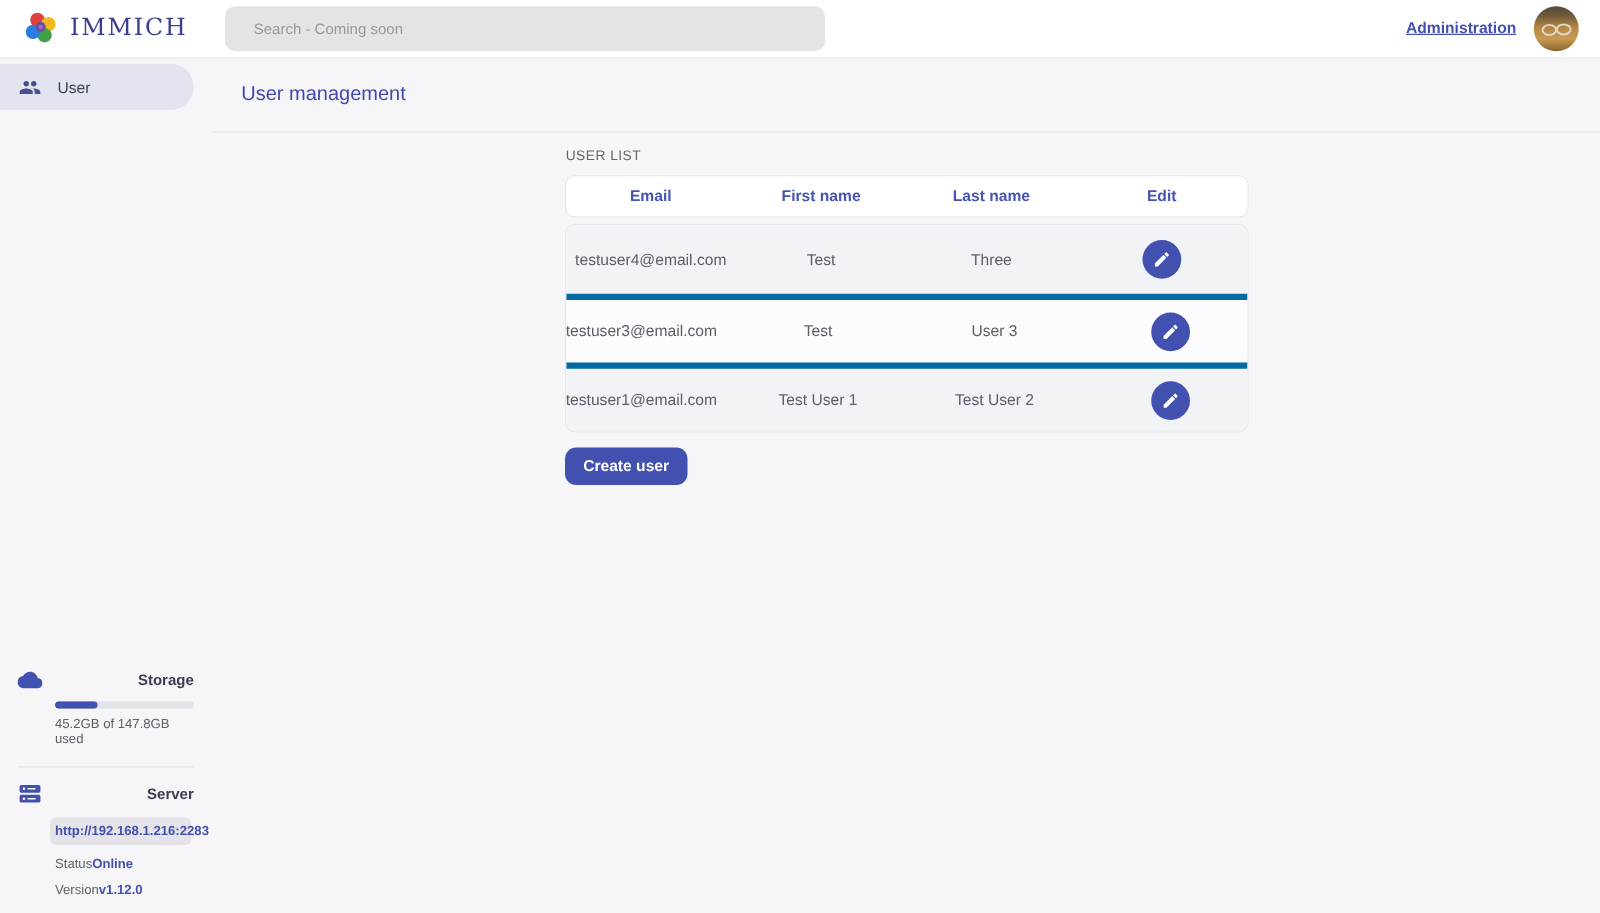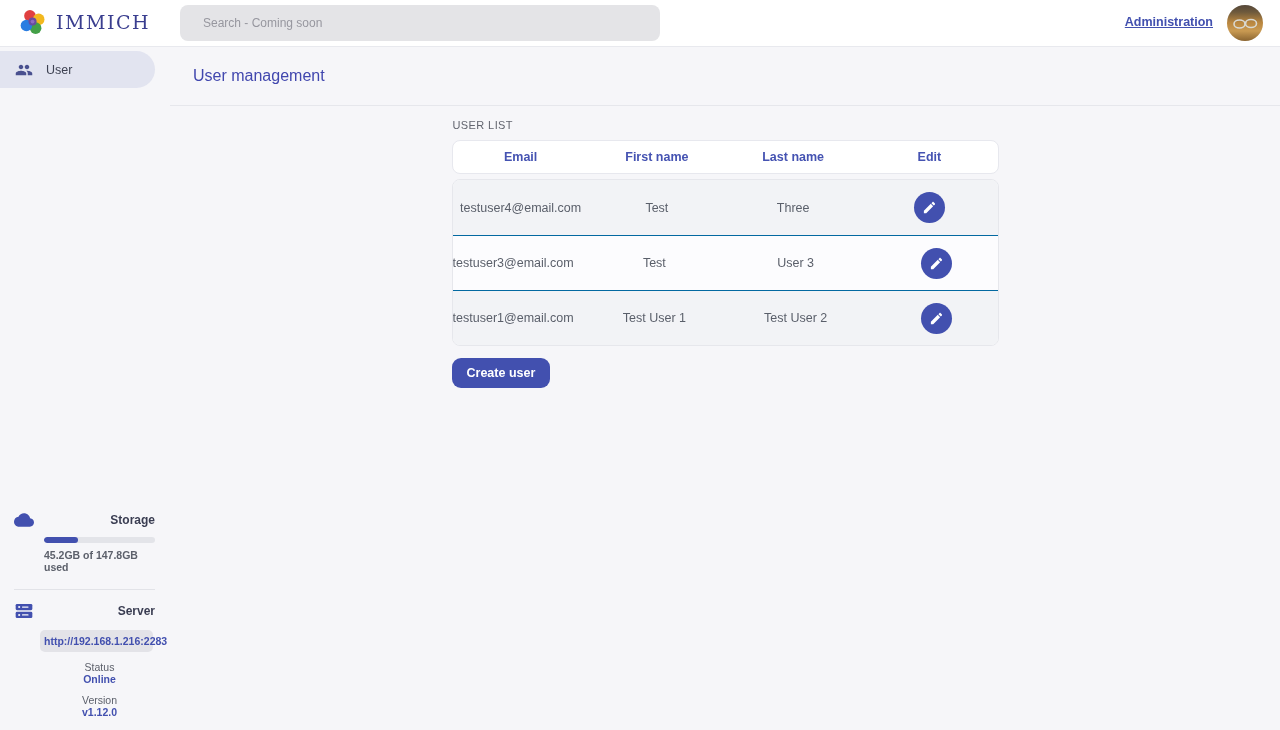--- a/index.html
+++ b/index.html
@@ -57,32 +57,31 @@
 
   .sidebar-bottom { position:absolute; left:0; bottom:12px; width:170px; padding:0 15px 0 14px; }
   .side-head { display:flex; align-items:center; gap:10px;justify-content:space-between; }
   .side-head .icon svg { width:20px; height:20px; fill:#4250af; display:block; }
   .side-title { font-size:12px; font-weight:700; color:#3a3d52; }
   .progress-track {
     margin:7px 0 0 30px; height:6px; width:111px;
     background:#e3e4e9; border-radius:3px; overflow:hidden;
   }
   .progress-fill { height:100%; background:#4250af; border-radius:3px; width:31%; }
-  .usage-text { margin:6px 0 16px 30px; font-size:10.5px; color:#5c606b;font-weight:bold; }
+  .usage-text { margin:6px 0 16px 30px; font-size:10.5px; color:#5c606b; }
   .side-divider { margin:13px 0 11px 0; border:none; border-top:1px solid #e2e3e8; }
   .server-chip {
     margin:9px 0 0 26px; width:113px; padding:5px 4px;
     background:#e3e3e8; border-radius:5px; text-align:center;
     font-size:10.5px; font-weight:700; color:#4250af;
   }
   .kv-row {
     margin:9px 0 0 30px; width:111px;
-    display:flex; justify-content:center; align-items:center;
+    display:flex; justify-content:flex-start; align-items:center;
     font-size:10.5px;
-    flex-direction:column;
   }
   .kv-label { color:#5c606b; }
   .kv-value { color:#4250af; font-weight:700; }
 
   
   .main { position:absolute; left:170px; top:47px; right:0; bottom:0; }
   .title-bar {
     height:59px; border-bottom:1px solid #e6e7ec;
     display:flex; align-items:center; padding-left:23px;
   }
@@ -95,21 +94,21 @@
     display:grid; grid-template-columns:repeat(4,1fr); align-items:center;
     text-align:center; font-size:12.5px; font-weight:600; color:#4553b2;
   }
   .tbody { margin-top:5px; border:1px solid #e6e7ec; border-radius:8px; overflow:hidden; background:#fcfcfe; }
   .trow {
     height:55px; display:grid; grid-template-columns:repeat(4,1fr);
     align-items:center; text-align:center; font-size:12.5px; color:#5a5f6a;
     background:#fcfcfe;
   }
   .trow:nth-child(odd) { background:#f2f3f6; }
-  .trow + .trow { border-top:1px solid #0369a1;gap:20px; }
+  .trow + .trow { border-top:5px solid #0369a1;gap:20px; }
   .edit-btn {
     width:31px; height:31px; border-radius:50%; background:#4250af; border:none;
     margin:0 auto; display:flex; align-items:center; justify-content:center; cursor:pointer;
   }
   .edit-btn svg { width:15px; height:15px; fill:#ffffff; }
   .create-btn {
     margin-top:12px; background:#4250af; color:#ffffff; border:none; border-radius:9px;
     padding:8px 15px; font-size:12.5px; font-weight:600; cursor:pointer;
     font-family:"Liberation Sans", sans-serif;
   }

